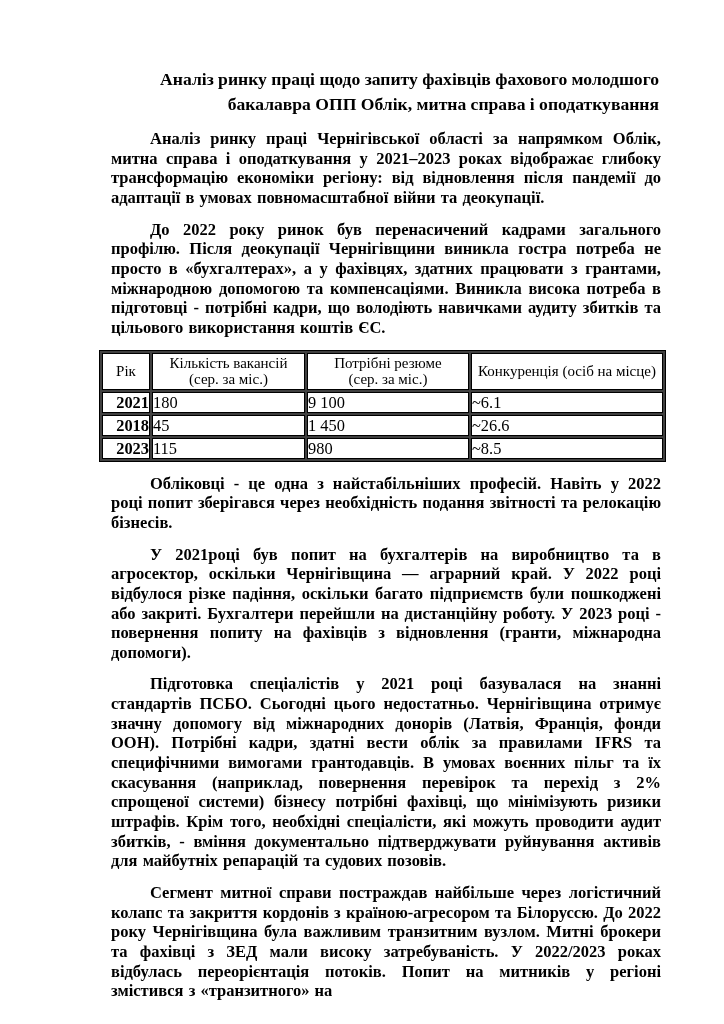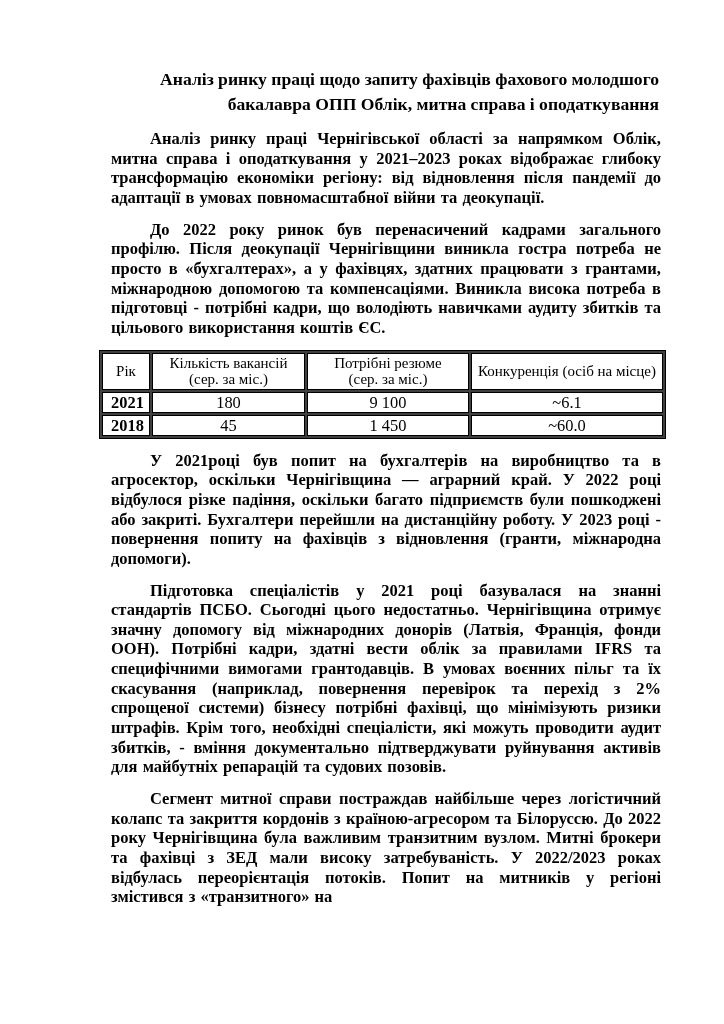--- a/index.html
+++ b/index.html
@@ -65,25 +65,25 @@
   }
   table.stats td {
     font-size: 16.4px;
     line-height: 19px;
     height: 19px;
     vertical-align: middle;
     padding: 0;
   }
   table.stats td.year {
     font-weight: bold;
-    text-align: center;
+    text-align: right;
     padding-left: 3px;
   }
   table.stats td.num {
-    text-align: center;
+    text-align: left;
   }
 </style>
 </head>
 <body>
 
 <div class="page">
   <div class="content">
 
     <h1 class="doc-title">Аналіз ринку праці щодо запиту фахівців фахового молодшого бакалавра ОПП Облік, митна справа і оподаткування</h1>
 
@@ -114,25 +114,32 @@
         <tr>
           <td class="year">2021</td>
           <td class="num">180</td>
           <td class="num">9 100</td>
           <td class="num">~6.1</td>
         </tr>
         <tr>
           <td class="year">2018</td>
           <td class="num">45</td>
           <td class="num">1 450</td>
-          <td class="num">~60.0</td>
+          <td class="num">~26.6</td>
+        </tr>
+        <tr>
+          <td class="year">2023</td>
+          <td class="num">115</td>
+          <td class="num">980</td>
+          <td class="num">~8.5</td>
         </tr>
       </tbody>
     </table>
 
+    <p class="para">Обліковці - це одна з найстабільніших професій. Навіть у 2022 році попит зберігався через необхідність подання звітності та релокацію бізнесів.</p>
 
     <p class="para">У 2021році був попит на бухгалтерів на виробництво та в агросектор, оскільки Чернігівщина — аграрний край. У 2022 році відбулося різке падіння, оскільки багато підприємств були пошкоджені або закриті. Бухгалтери перейшли на дистанційну роботу. У 2023 році - повернення попиту на фахівців з відновлення (гранти, міжнародна допомоги).</p>
 
     <p class="para">Підготовка спеціалістів у 2021 році базувалася на знанні стандартів ПСБО. Сьогодні цього недостатньо. Чернігівщина отримує значну допомогу від міжнародних донорів (Латвія, Франція, фонди ООН). Потрібні кадри, здатні вести облік за правилами IFRS та специфічними вимогами грантодавців. В умовах воєнних пільг та їх скасування (наприклад, повернення перевірок та перехід з 2% спрощеної системи) бізнесу потрібні фахівці, що мінімізують ризики штрафів. Крім того, необхідні спеціалісти, які можуть проводити аудит збитків, - вміння документально підтверджувати руйнування активів для майбутніх репарацій та судових позовів.</p>
 
     <p class="para">Сегмент митної справи постраждав найбільше через логістичний колапс та закриття кордонів з країною-агресором та Білоруссю. До 2022 року Чернігівщина була важливим транзитним вузлом. Митні брокери та фахівці з ЗЕД мали високу затребуваність. У 2022/2023 роках відбулась переорієнтація потоків. Попит на митників у регіоні змістився з «транзитного» на</p>
 
   </div>
 </div>
 

